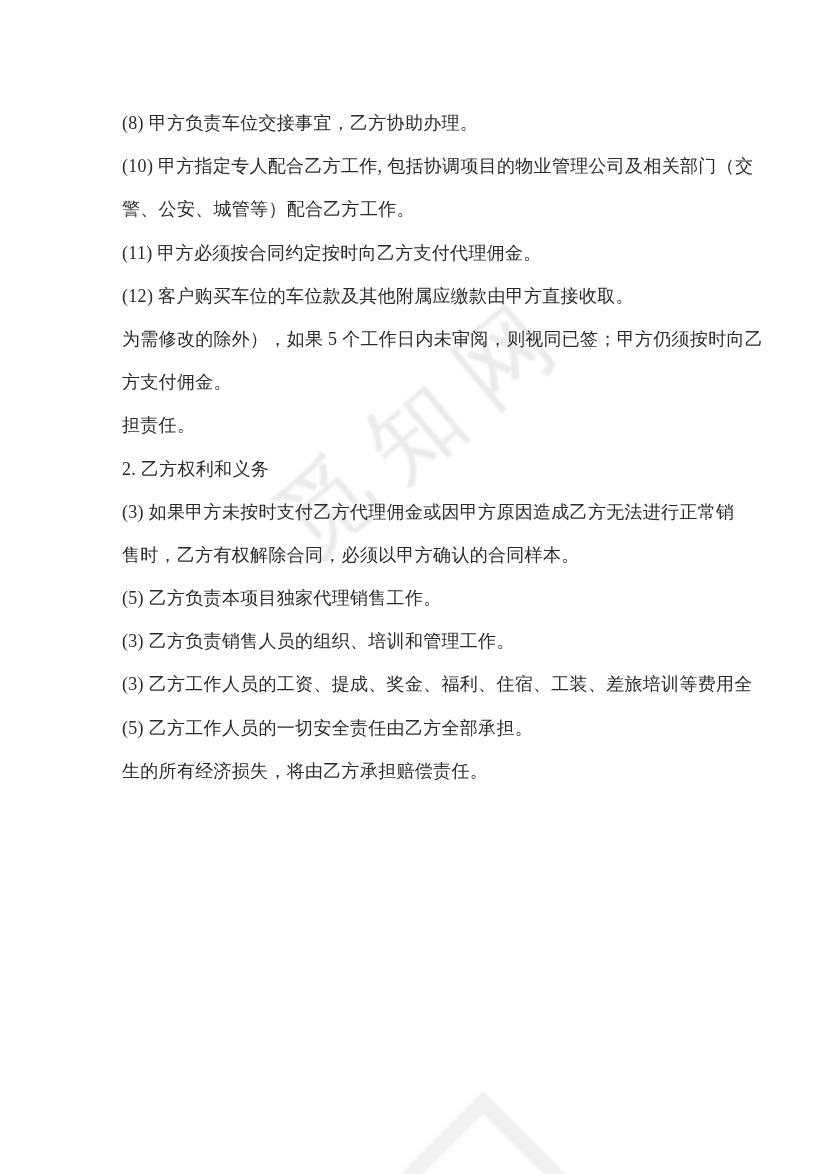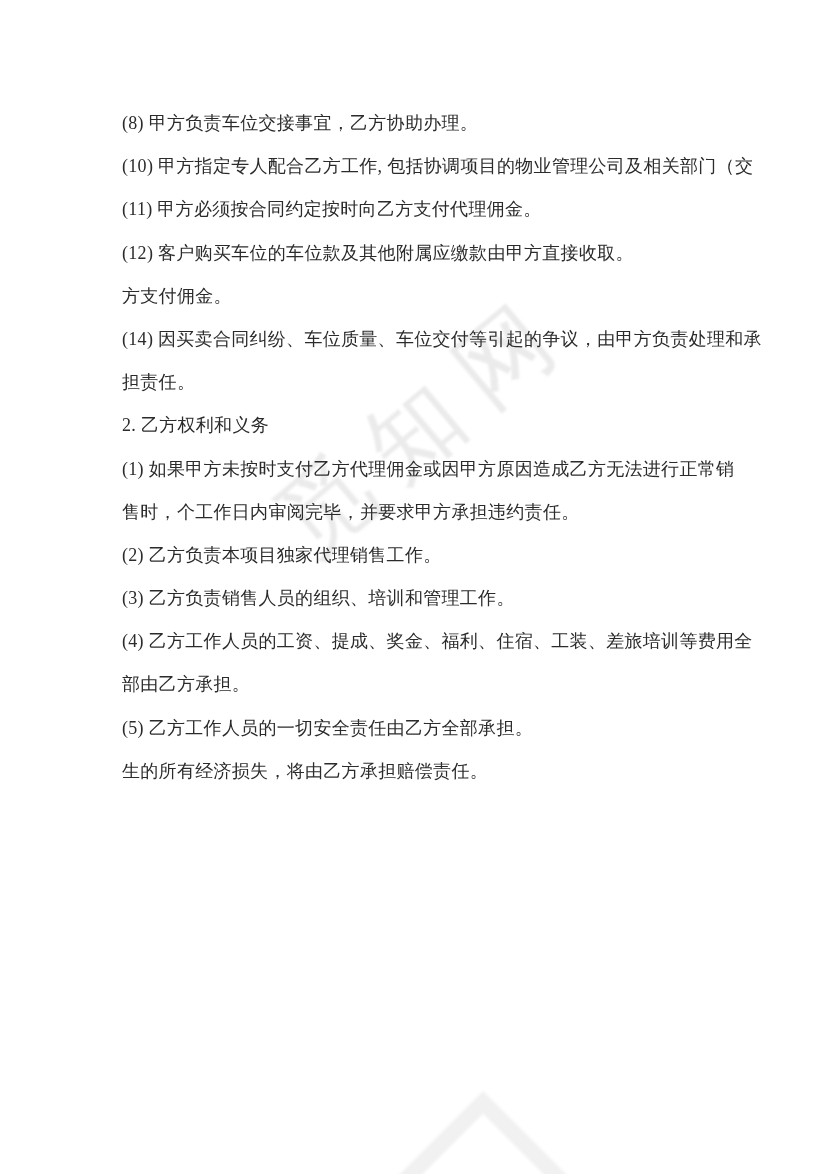--- a/index.html
+++ b/index.html
@@ -65,29 +65,29 @@
 
   <div id="wm-text">觅知网</div>
 
   <div id="wm-logo">
     
   </div>
 
   <div id="content">
       <div class="line">(8) 甲方负责车位交接事宜，乙方协助办理。</div>
       <div class="line">(10) 甲方指定专人配合乙方工作, 包括协调项目的物业管理公司及相关部门（交</div>
+      <div class="line">警、公安、城管等）配合乙方工作。</div>
       <div class="line">(11) 甲方必须按合同约定按时向乙方支付代理佣金。</div>
       <div class="line">(12) 客户购买车位的车位款及其他附属应缴款由甲方直接收取。</div>
+      <div class="line">为需修改的除外），如果 5 个工作日内未审阅，则视同已签；甲方仍须按时向乙</div>
       <div class="line">方支付佣金。</div>
-      <div class="line">(14) 因买卖合同纠纷、车位质量、车位交付等引起的争议，由甲方负责处理和承</div>
       <div class="line">担责任。</div>
       <div class="line">2. 乙方权利和义务</div>
-      <div class="line">(1) 如果甲方未按时支付乙方代理佣金或因甲方原因造成乙方无法进行正常销</div>
-      <div class="line">售时，个工作日内审阅完毕，并要求甲方承担违约责任。</div>
-      <div class="line">(2) 乙方负责本项目独家代理销售工作。</div>
+      <div class="line">(3) 如果甲方未按时支付乙方代理佣金或因甲方原因造成乙方无法进行正常销</div>
+      <div class="line">售时，乙方有权解除合同，必须以甲方确认的合同样本。</div>
+      <div class="line">(5) 乙方负责本项目独家代理销售工作。</div>
       <div class="line">(3) 乙方负责销售人员的组织、培训和管理工作。</div>
-      <div class="line">(4) 乙方工作人员的工资、提成、奖金、福利、住宿、工装、差旅培训等费用全</div>
-      <div class="line">部由乙方承担。</div>
+      <div class="line">(3) 乙方工作人员的工资、提成、奖金、福利、住宿、工装、差旅培训等费用全</div>
       <div class="line">(5) 乙方工作人员的一切安全责任由乙方全部承担。</div>
       <div class="line">生的所有经济损失，将由乙方承担赔偿责任。</div>
     </div>
 
 </div>
 
 </body></html>

